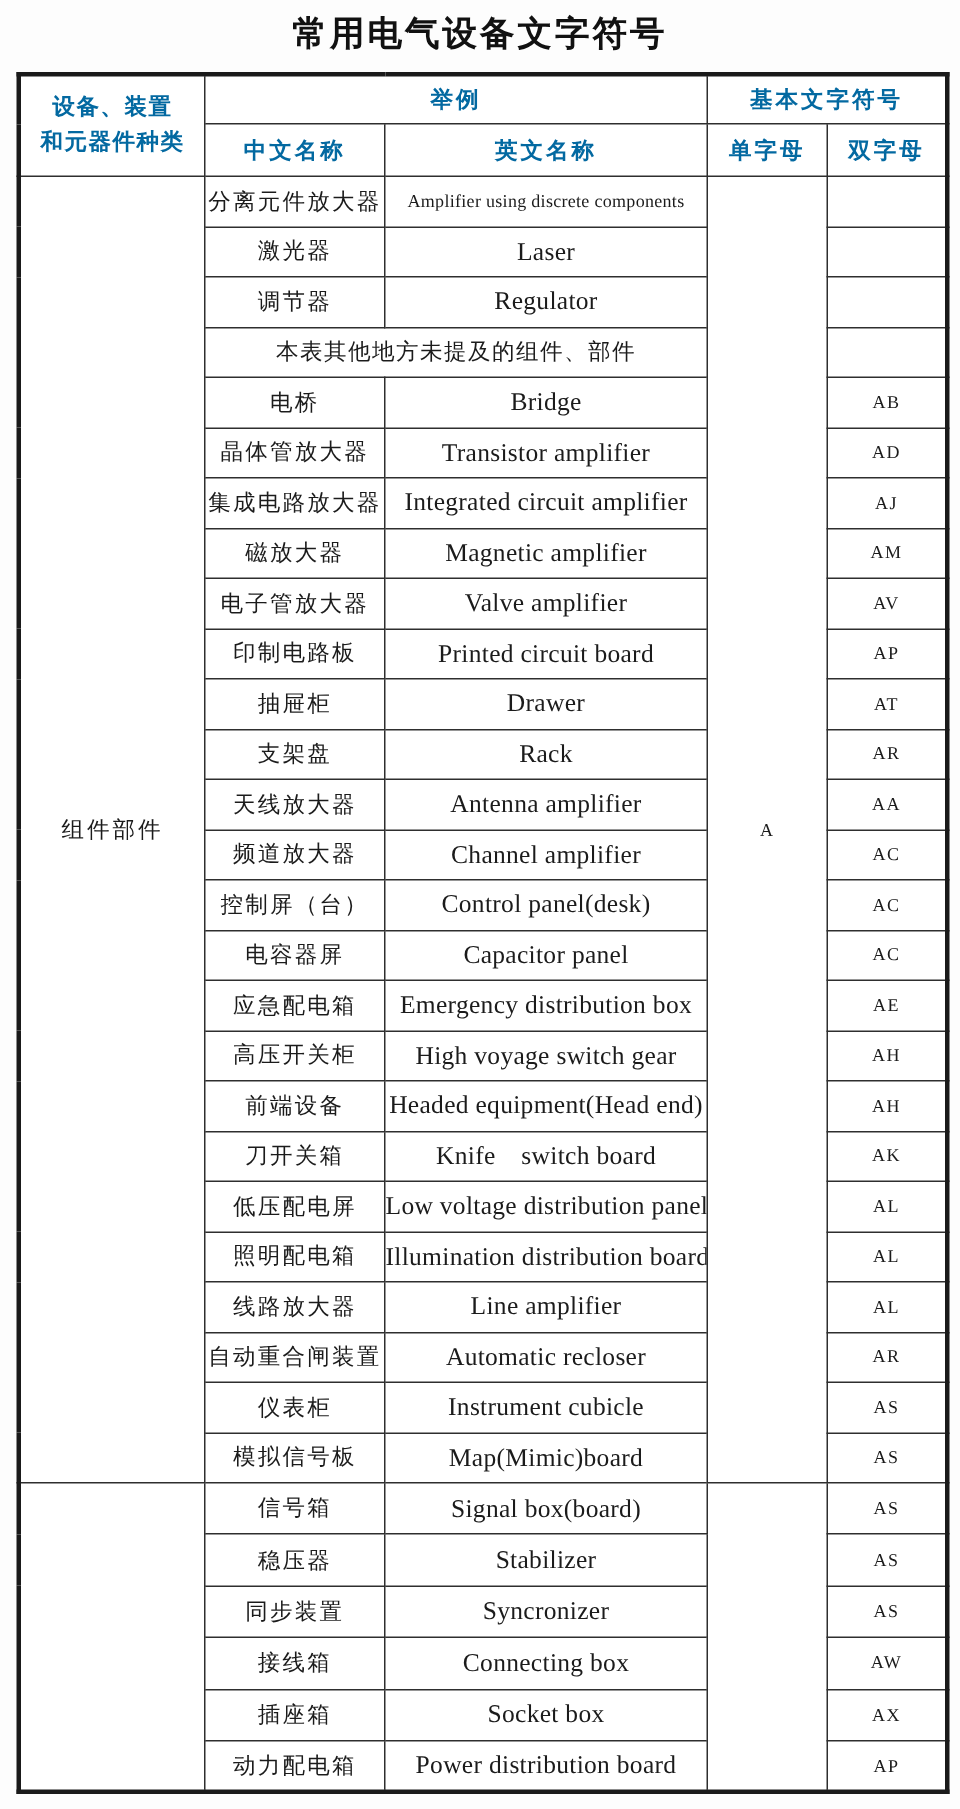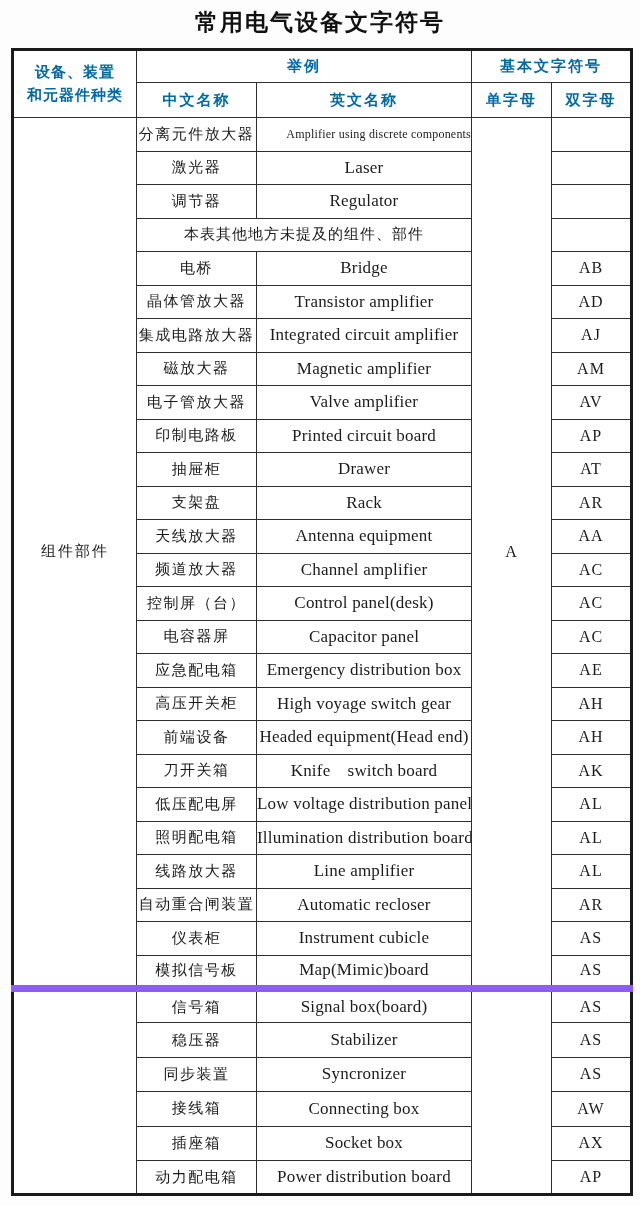--- a/index.html
+++ b/index.html
@@ -33,28 +33,28 @@
     vertical-align:middle;
     font-size:15px;
     overflow:hidden;
     white-space:nowrap;
   }
   thead tr.h1 th { height:33px; }
   thead tr.h2 th { height:35px;margin-left:24px; }
   th { font-weight:bold; letter-spacing:2px; color:#0369a1; }
   th.cath { font-size:15px; letter-spacing:1px; line-height:1.55; }
   tbody td { height:33.5px; }
-  tbody.section { border-top:7px solid #8b5cf6; }
+  tbody.section { border-top:1px solid #8b5cf6; }
   tbody.section td { height:34.4px; }
   td.cat { letter-spacing:2px;margin-left:16px; }
   td.cn { letter-spacing:1.5px; }
   td.cn.note { letter-spacing:1px; }
   td.en { font-size:17px; letter-spacing:0.2px; }
-  td.en.small { font-size:12px;text-align:right; }
-  td.single, td.dbl { font-size:16px; letter-spacing:1px; }
+  td.en.small { font-size:12px; }
+  td.single, td.dbl { font-size:12px; letter-spacing:1px; }
 </style>
 </head>
 <body>
 
 <div class="page">
   <h1 class="title">常用电气设备文字符号</h1>
 
   <table id="sym-table">
     <colgroup>
       <col style="width:124px">
@@ -136,21 +136,21 @@
           <td class="en">Drawer</td>
           <td class="dbl">AT</td>
         </tr>
         <tr>
           <td class="cn">支架盘</td>
           <td class="en">Rack</td>
           <td class="dbl">AR</td>
         </tr>
         <tr>
           <td class="cn">天线放大器</td>
-          <td class="en">Antenna equipment</td>
+          <td class="en">Antenna amplifier</td>
           <td class="dbl">AA</td>
         </tr>
         <tr>
           <td class="cn">频道放大器</td>
           <td class="en">Channel amplifier</td>
           <td class="dbl">AC</td>
         </tr>
         <tr>
           <td class="cn">控制屏（台）</td>
           <td class="en">Control panel(desk)</td>

